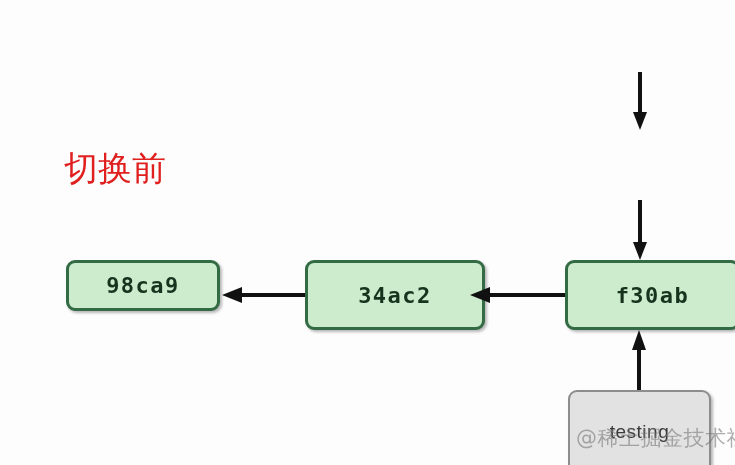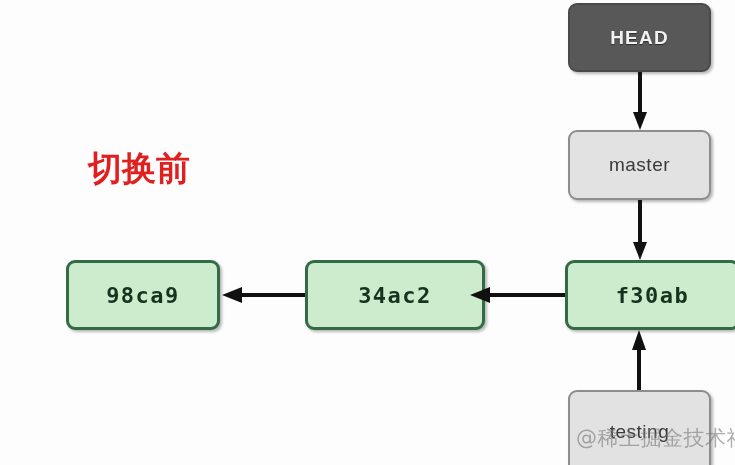--- a/index.html
+++ b/index.html
@@ -69,23 +69,22 @@
   .arrow {
     position: absolute;
     overflow: visible;
   }
   .arrow svg { display: block; overflow: visible; }
 
   
   .caption {
     position: absolute;
     font-family: "DejaVu Sans", sans-serif;
-    font-weight: bold;
+    font-weight: normal;
     white-space: nowrap;
-    margin-left: 24px;
   }
 
   
   .watermark {
     position: absolute;
     white-space: nowrap;
     pointer-events: none;
     user-select: none;
   }
   .watermark--url {
@@ -105,43 +104,37 @@
     letter-spacing: 0.5px;
   }
 </style>
 </head>
 <body>
 
 <div id="stage">
 
   <div class="caption" style="left:64px; top:146px; font-size:34px; color:#e01f1f;">切换前</div>
 
-  <div class="node node--head" style="left:568px; top:3px; width:143px; height:69px;">
-    <span>HEAD</span>
-  </div>
 
   <div class="arrow" style="left:632px; top:72px; width:16px; height:60px;">
     <svg width="16" height="60" viewBox="0 0 16 60">
       <line x1="8" y1="0" x2="8" y2="44" stroke="#111111" stroke-width="4"></line>
       <polygon points="8,58 1,40 15,40" fill="#111111"></polygon>
     </svg>
   </div>
 
-  <div class="node node--branch" style="left:568px; top:130px; width:143px; height:70px;">
-    <span>master</span>
-  </div>
 
   <div class="arrow" style="left:632px; top:200px; width:16px; height:62px;">
     <svg width="16" height="62" viewBox="0 0 16 62">
       <line x1="8" y1="0" x2="8" y2="46" stroke="#111111" stroke-width="4"></line>
       <polygon points="8,60 1,42 15,42" fill="#111111"></polygon>
     </svg>
   </div>
 
-  <div class="node node--commit" style="left:66px; top:260px; width:154px; height:70px;">
+  <div class="node node--commit" style="left:66px; top:260px; width:154px; height:51px;">
     <span>98ca9</span>
   </div>
 
   <div class="arrow" style="left:220px; top:287px; width:85px; height:16px;">
     <svg width="85" height="16" viewBox="0 0 85 16">
       <line x1="85" y1="8" x2="20" y2="8" stroke="#111111" stroke-width="4"></line>
       <polygon points="2,8 22,0 22,16" fill="#111111"></polygon>
     </svg>
   </div>
 

